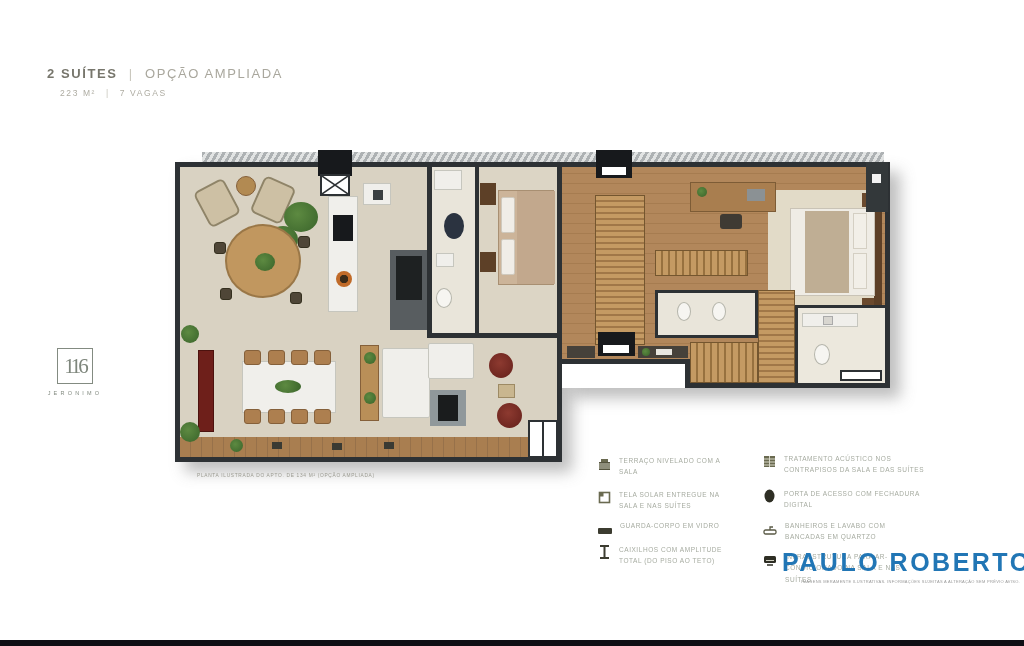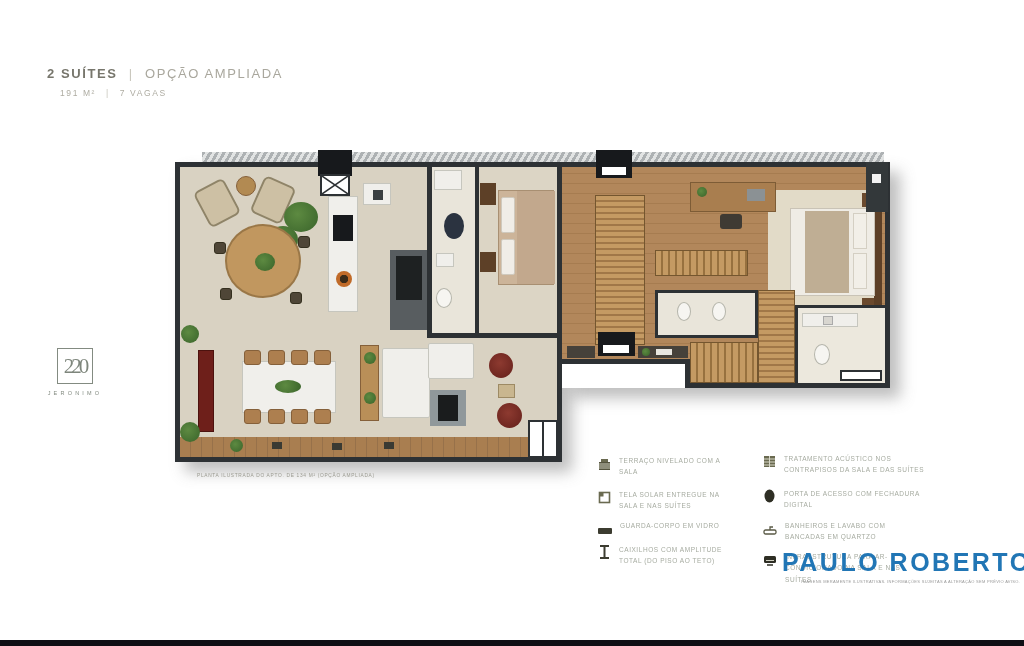--- a/index.html
+++ b/index.html
@@ -58,29 +58,29 @@
 </head>
 <body>
 
 <div class="hdr">
   <div class="hdr-l1">
     <span class="b">2 SUÍTES</span>
     <span class="hdr-sep">|</span>
     <span>OPÇÃO AMPLIADA</span>
   </div>
   <div class="hdr-l2">
-    <span>191 M²</span>
+    <span>223 M²</span>
     <span class="hdr-sep">|</span>
     <span>7 VAGAS</span>
   </div>
 </div>
 
 <div class="slogo">
   <div class="slogo-box">
-    <span class="slogo-num">220</span>
+    <span class="slogo-num">116</span>
   </div>
   <div class="slogo-name">JERONIMO</div>
 </div>
 
 <div id="plan">
 
   <div class="abs" style="left:30px;top:2px;width:682px;height:14px;background:repeating-linear-gradient(120deg,#aeb2b4 0 3px,#e2e4e4 3px 6px);"></div>
 
   <div class="blk" style="left:3px;top:12px;width:387px;height:300px;background:#d9d2c2;box-shadow:10px 10px 14px rgba(110,110,110,.45);"></div>
   <div class="blk" style="left:390px;top:12px;width:328px;height:226px;border-left:none;box-shadow:10px 10px 14px rgba(110,110,110,.45);background:repeating-linear-gradient(0deg,#b2875b 0 9px,#a67c50 9px 10px);"></div>

